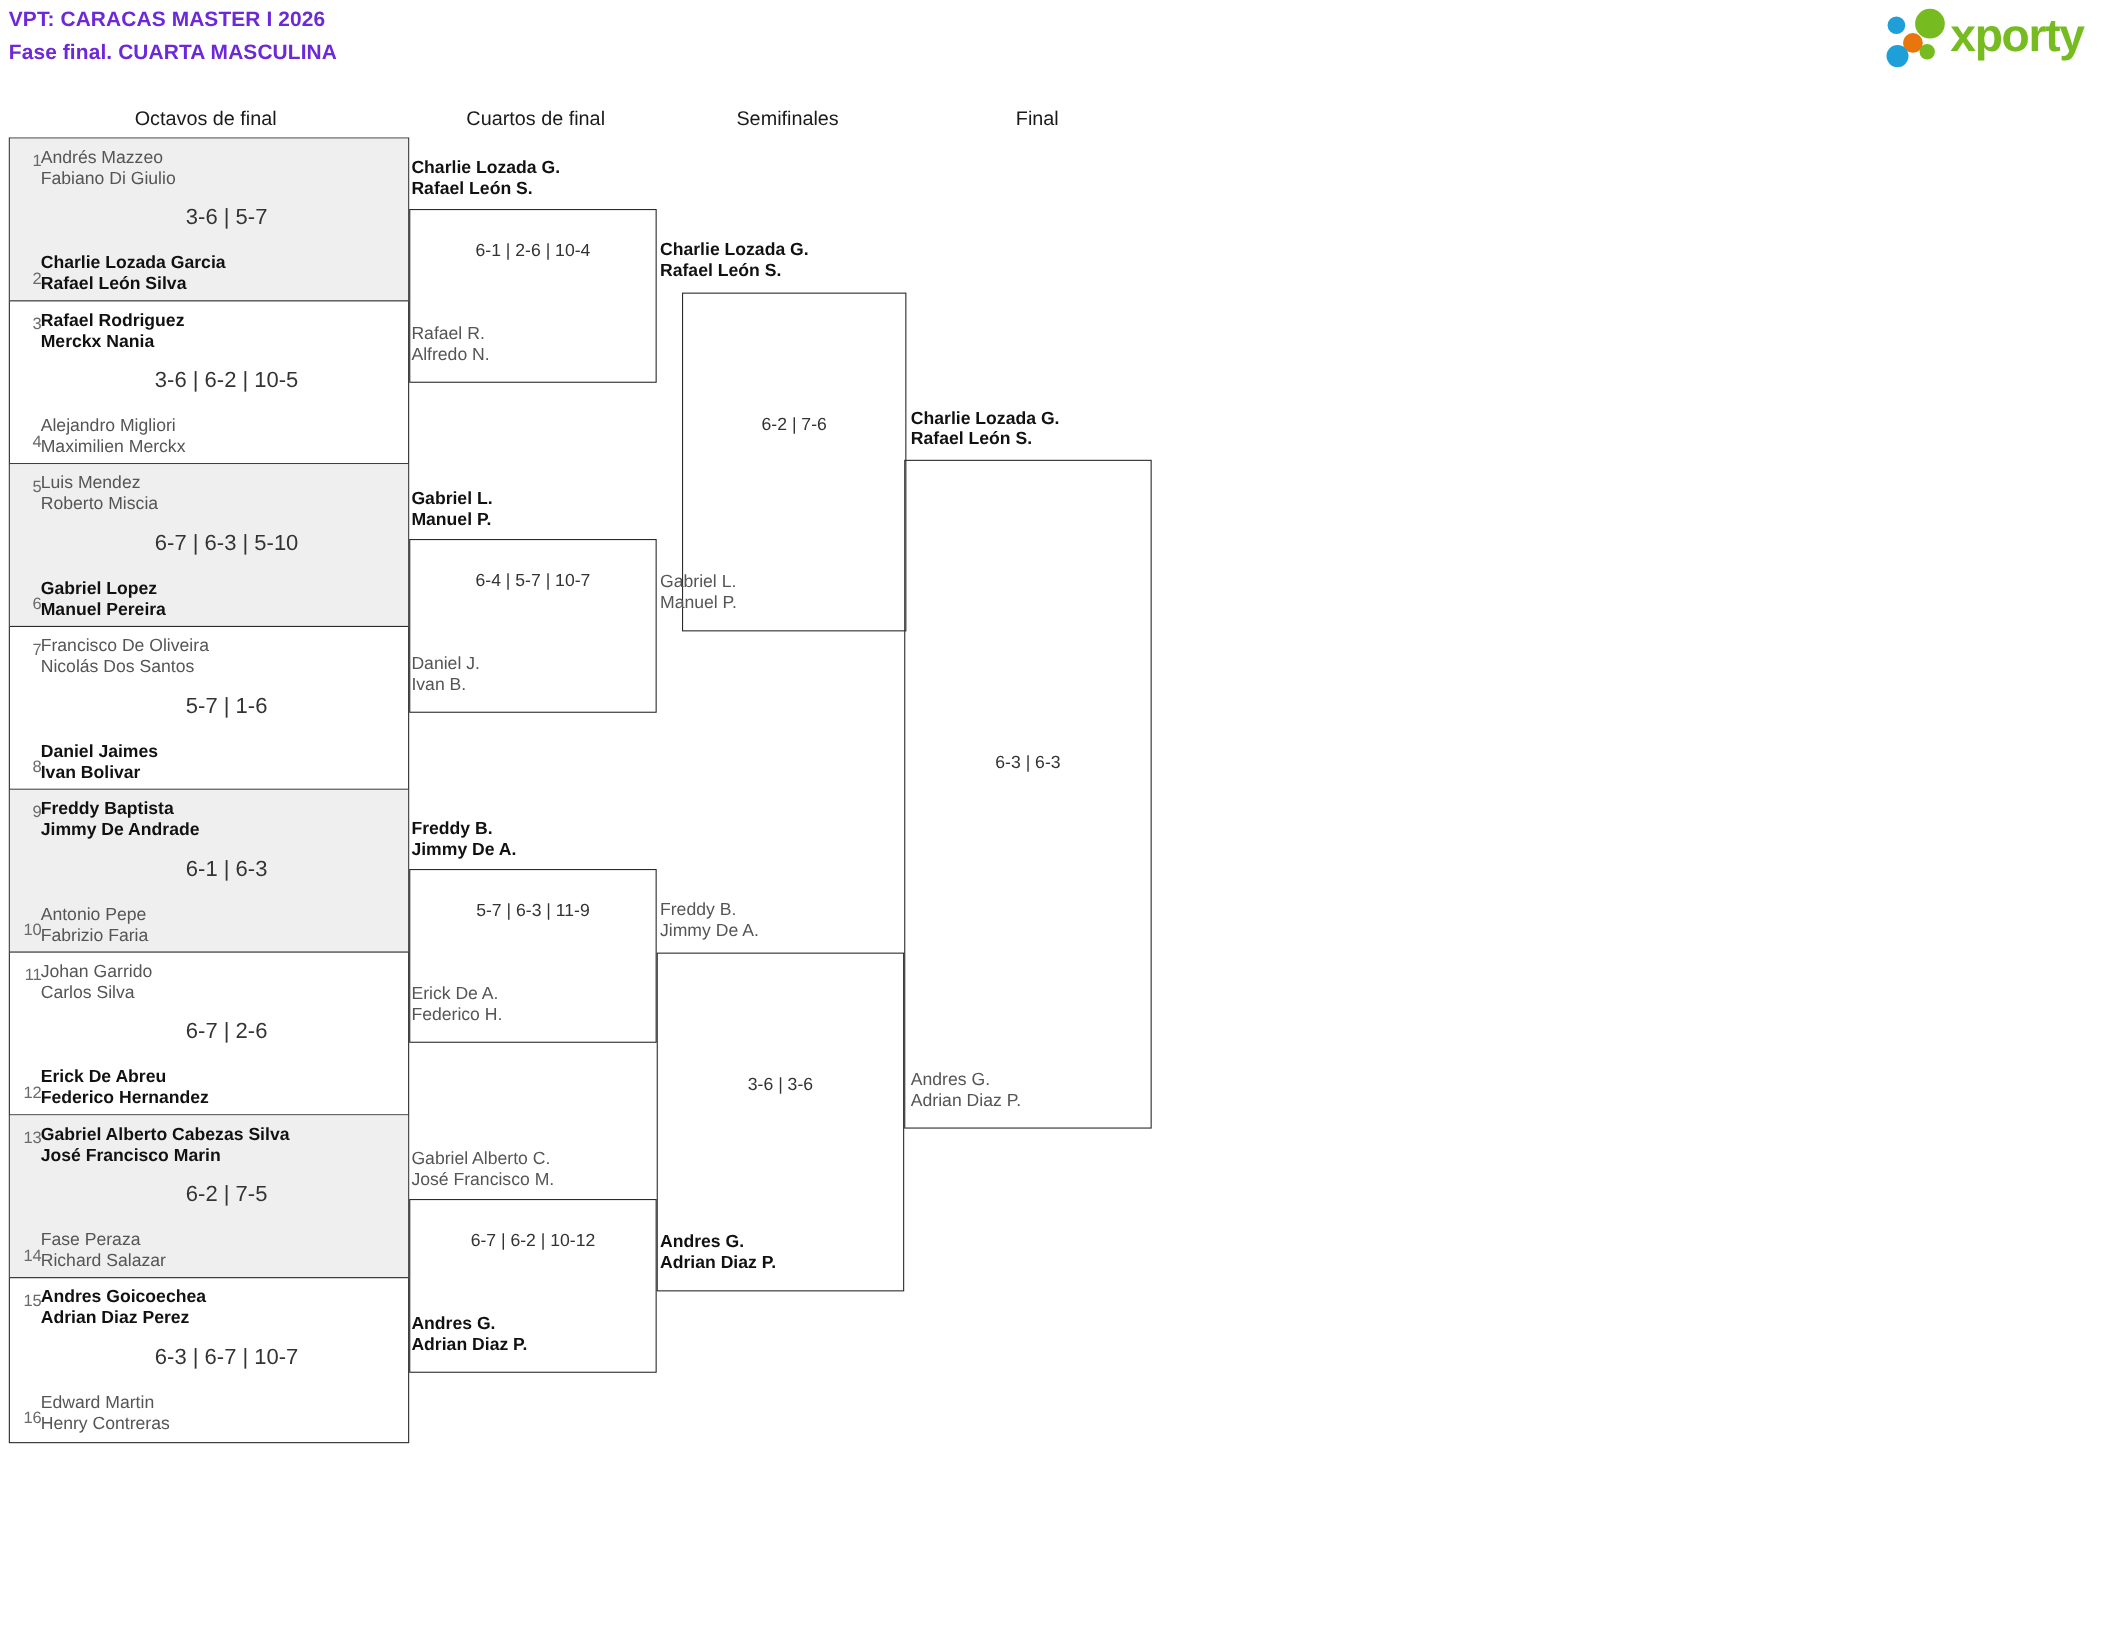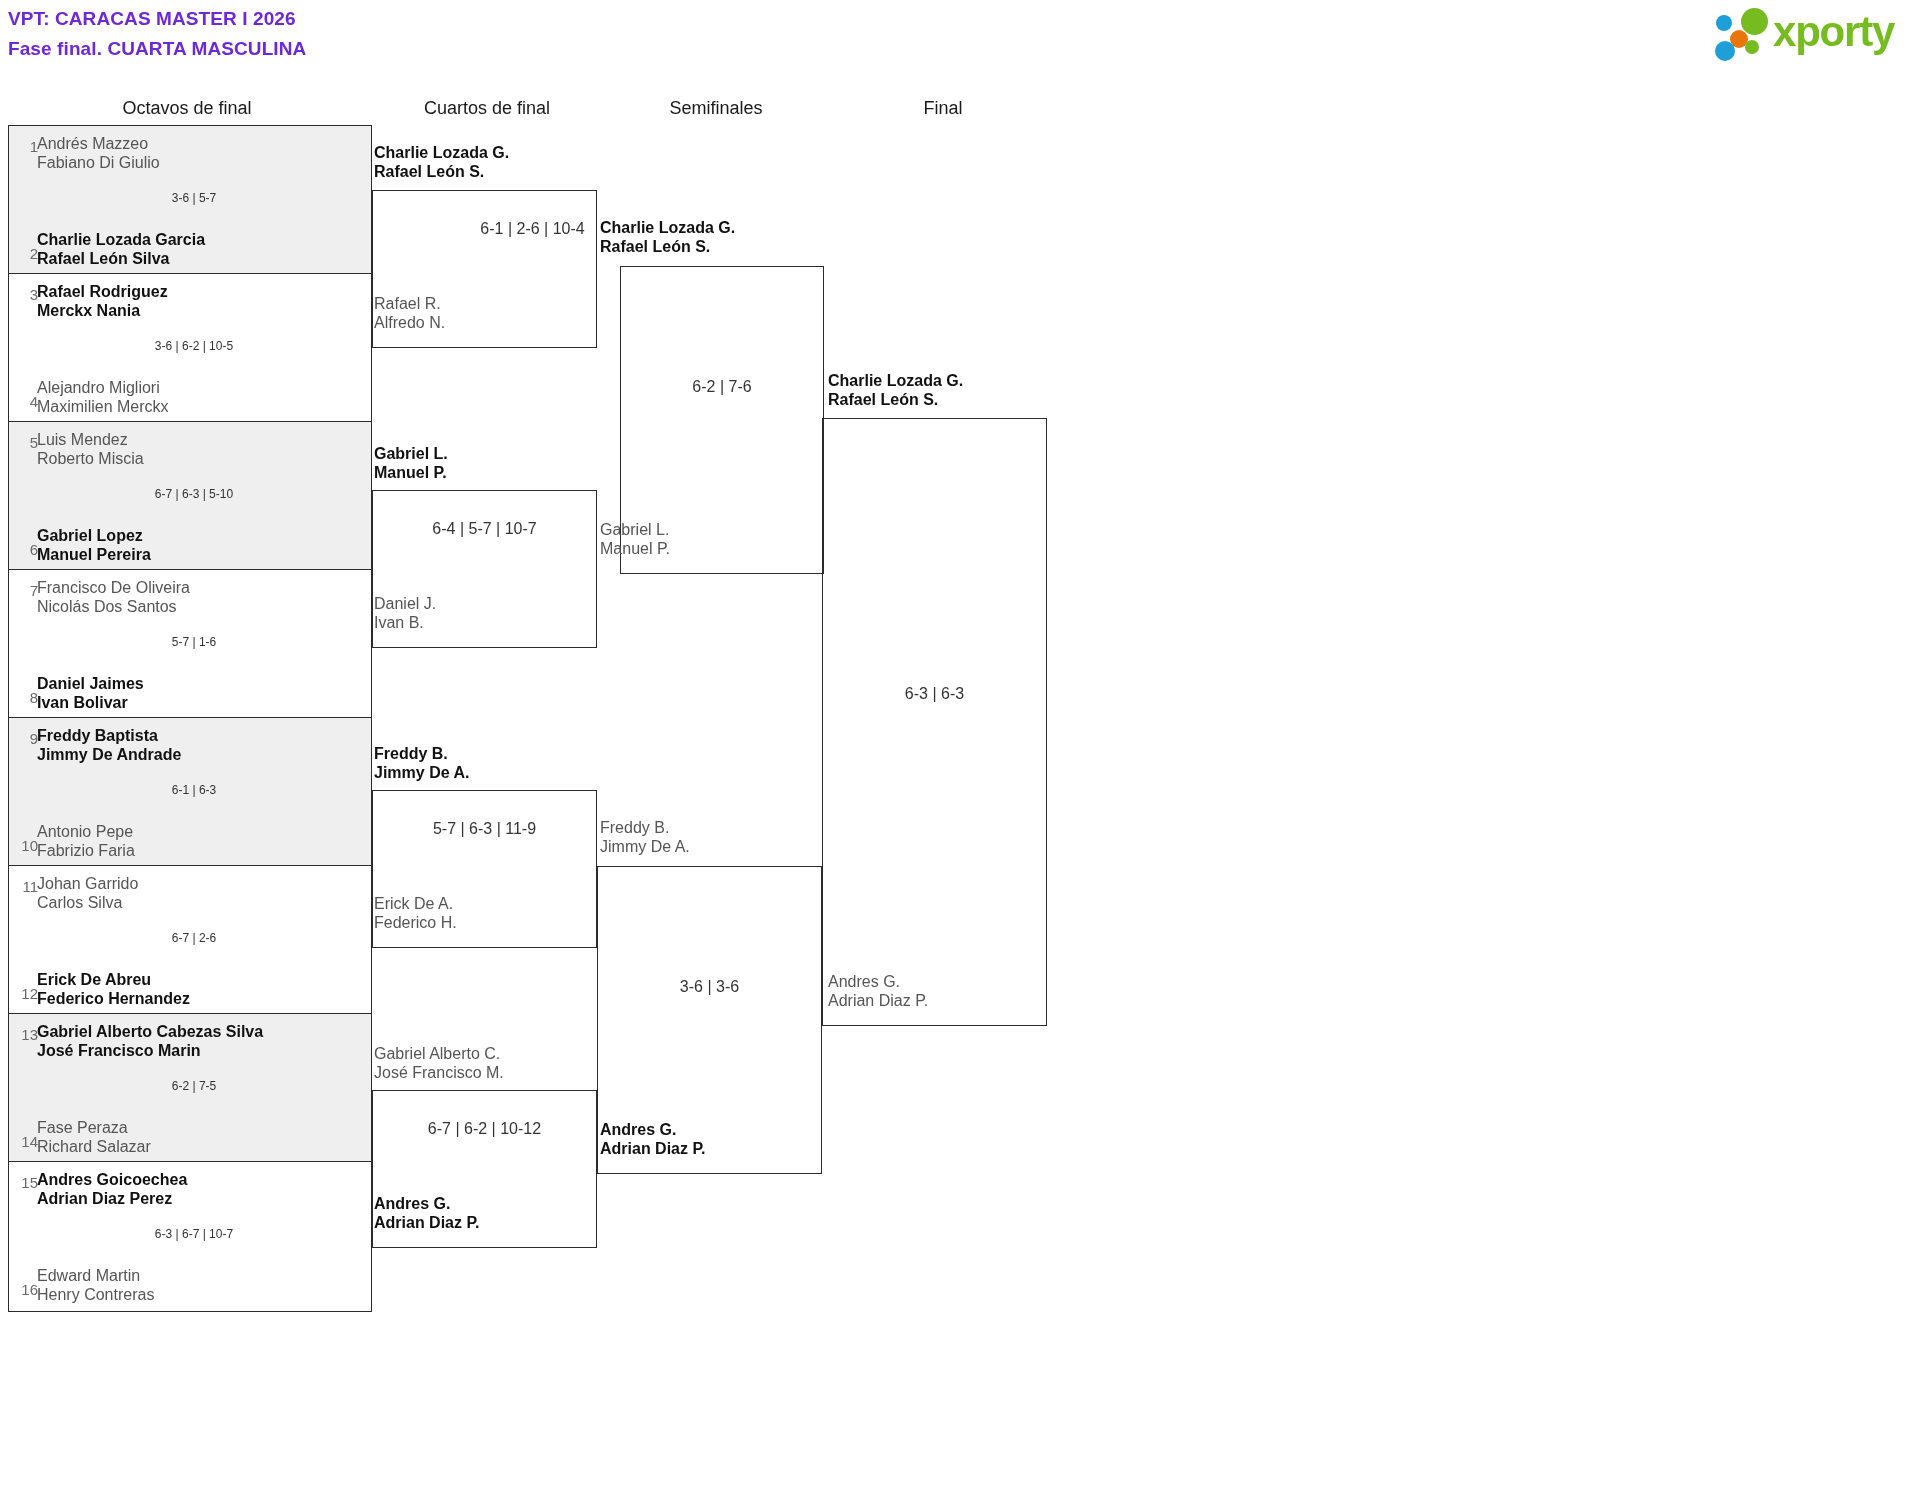--- a/index.html
+++ b/index.html
@@ -42,22 +42,22 @@
   .r1-slot{position:absolute;left:0;width:100%;}
   .r1-seed{
     position:absolute;left:5px;width:24px;text-align:right;
     font-size:15px;color:#6a6a6a;line-height:19px;
   }
   .r1-names{position:absolute;left:28px;right:6px;}
   .r1-names div{font-size:16px;line-height:19px;white-space:nowrap;}
   .win{color:#111111;font-weight:bold;}
   .lose{color:#555555;font-weight:normal;}
   .r1-score{
-    position:absolute;left:4px;width:100%;text-align:center;
-    font-size:12px;color:#333333;line-height:20px;
+    position:absolute;left:16px;width:100%;text-align:center;
+    font-size:20px;color:#333333;line-height:20px;
   }
 
   
   .mbox{border:1px solid #2b2b2b;box-sizing:border-box;background:transparent;}
   .mscore{
     position:absolute;width:100%;text-align:center;
     font-size:16px;color:#333333;line-height:20px;left:0;
   }
   .team{position:absolute;}
   .team div{font-size:16px;line-height:19px;white-space:nowrap;}
@@ -229,21 +229,21 @@
       </div>
     </div>
   </div>
 </div>
 
 <div class="abs team" style="left:374px;top:143px;">
   <div class="win">Charlie Lozada G.</div>
   <div class="win">Rafael León S.</div>
 </div>
 <div class="abs mbox" style="left:372px;top:190px;width:225px;height:158px;">
-  <div class="mscore" style="top:28px;margin-left:48px;">6-1 | 2-6 | 10-4</div>
+  <div class="mscore" style="top:28px;">6-1 | 2-6 | 10-4</div>
 </div>
 <div class="abs team" style="left:374px;top:294px;">
   <div class="lose">Rafael R.</div>
   <div class="lose">Alfredo N.</div>
 </div>
 
 <div class="abs team" style="left:374px;top:444px;">
   <div class="win">Gabriel L.</div>
   <div class="win">Manuel P.</div>
 </div>

